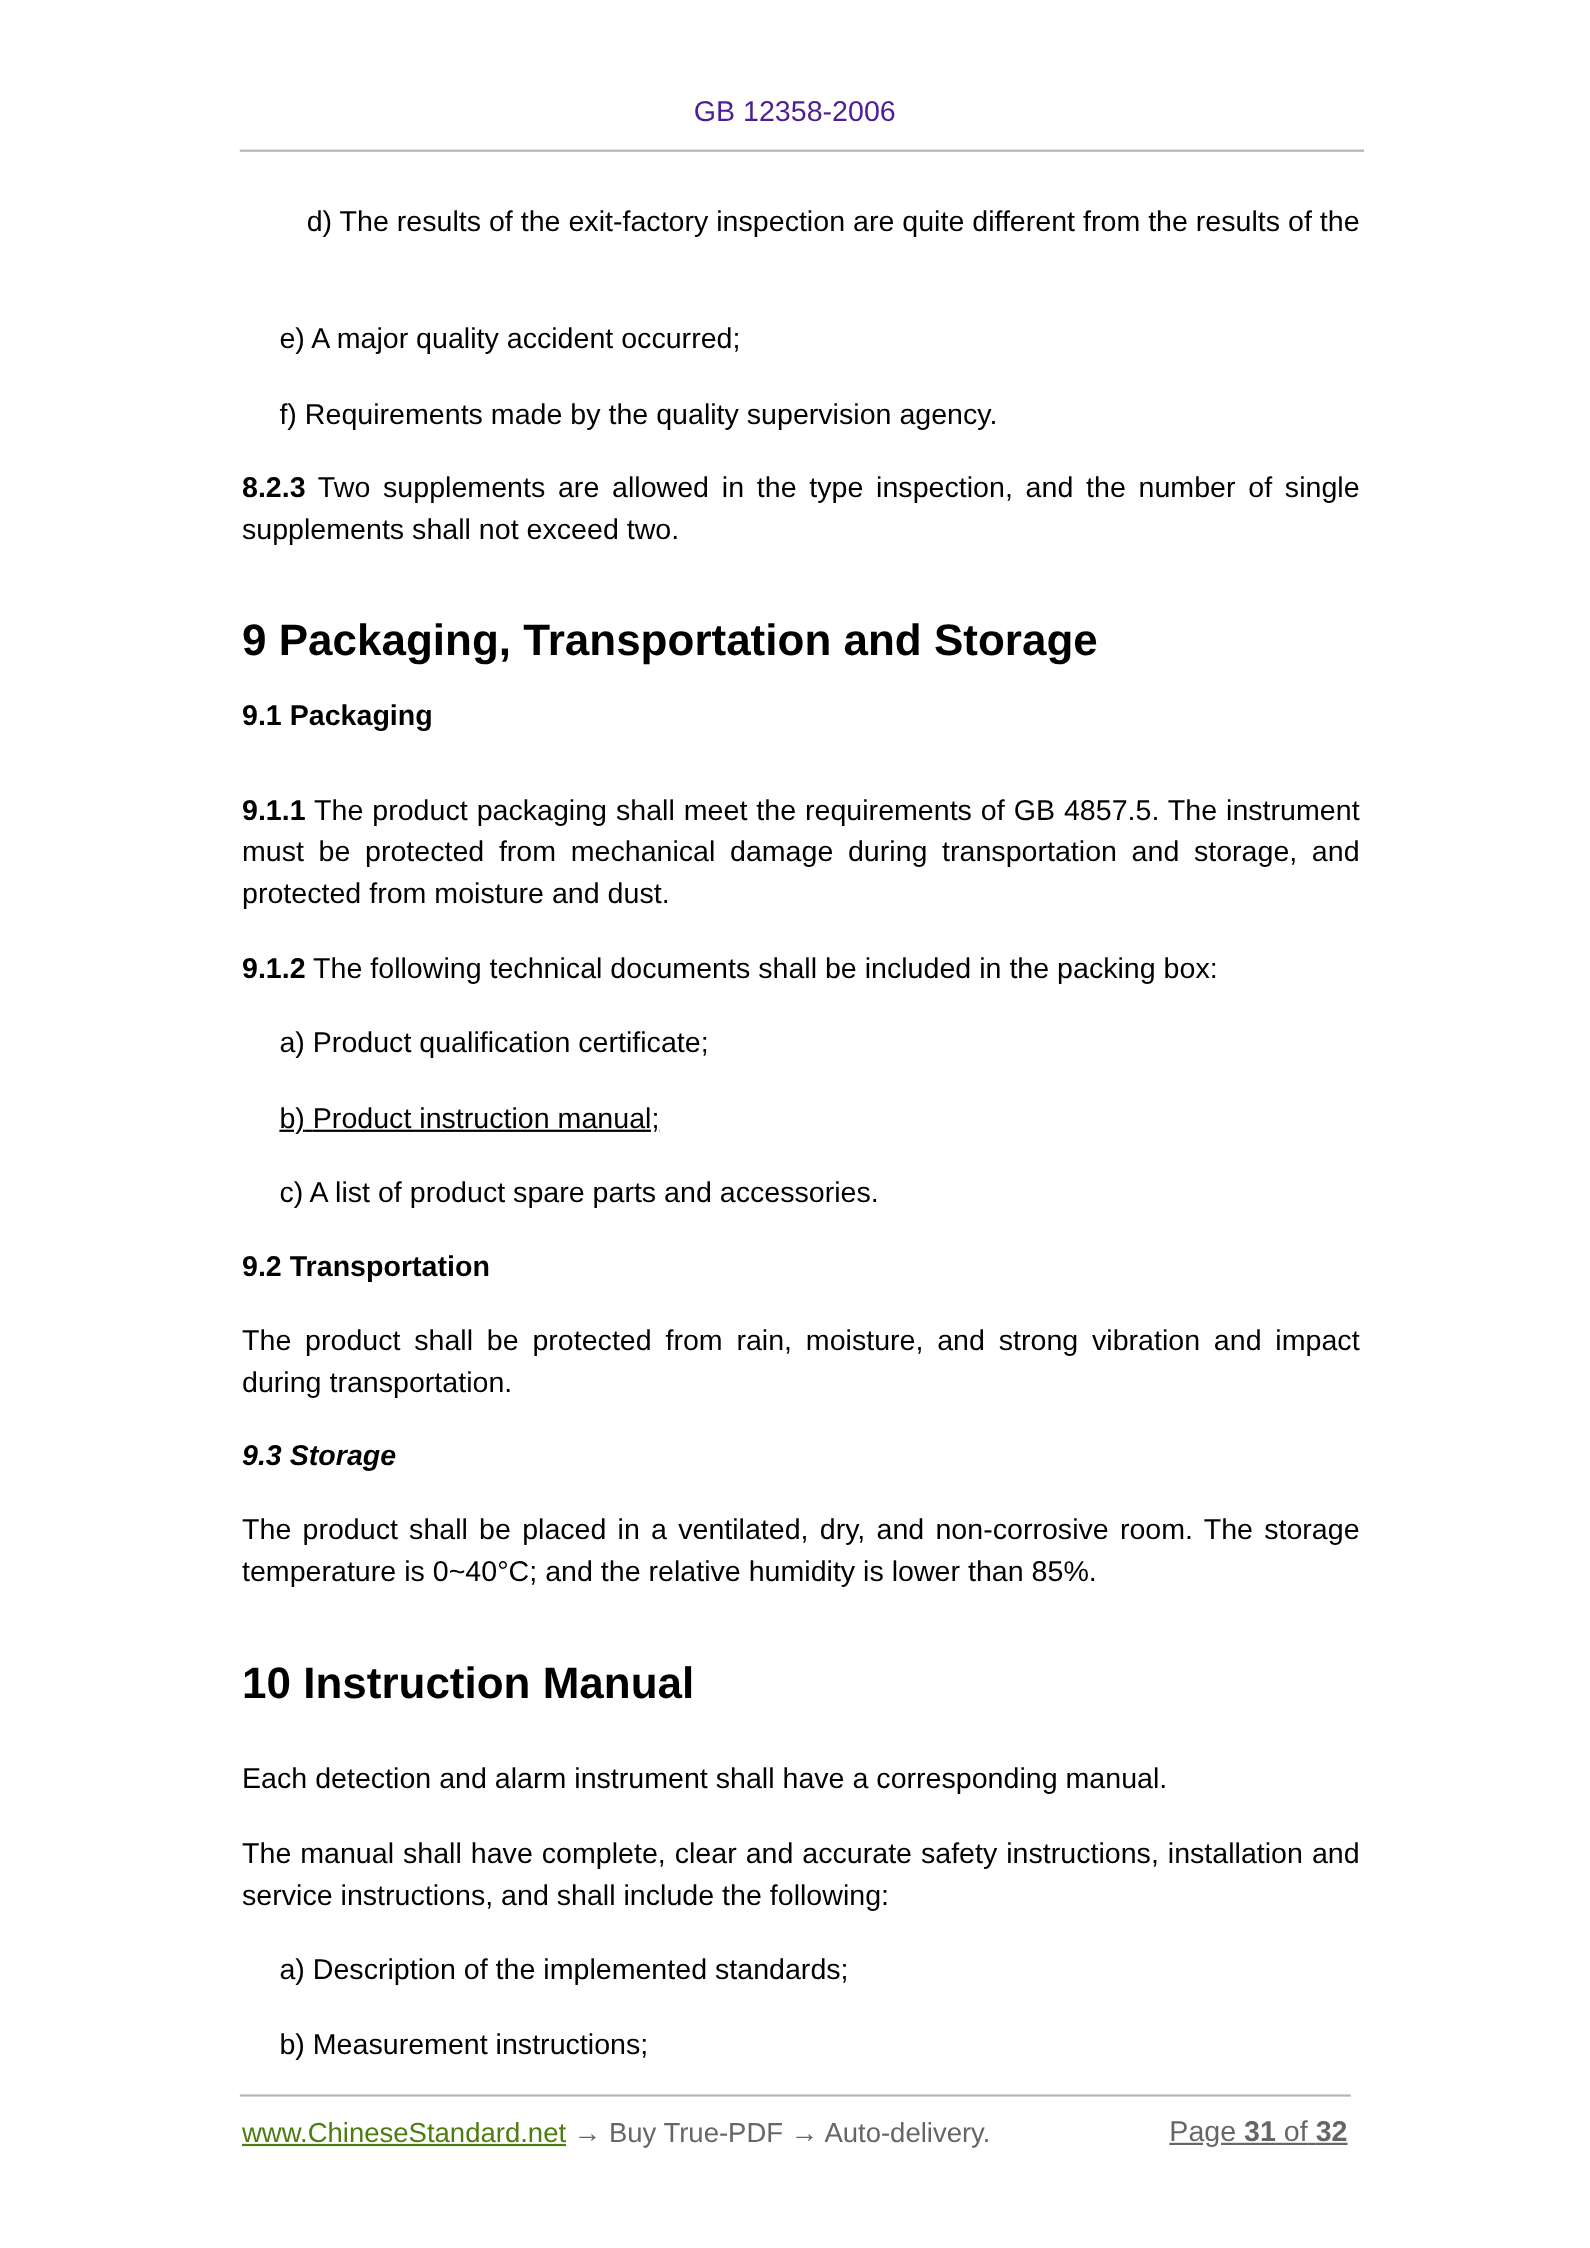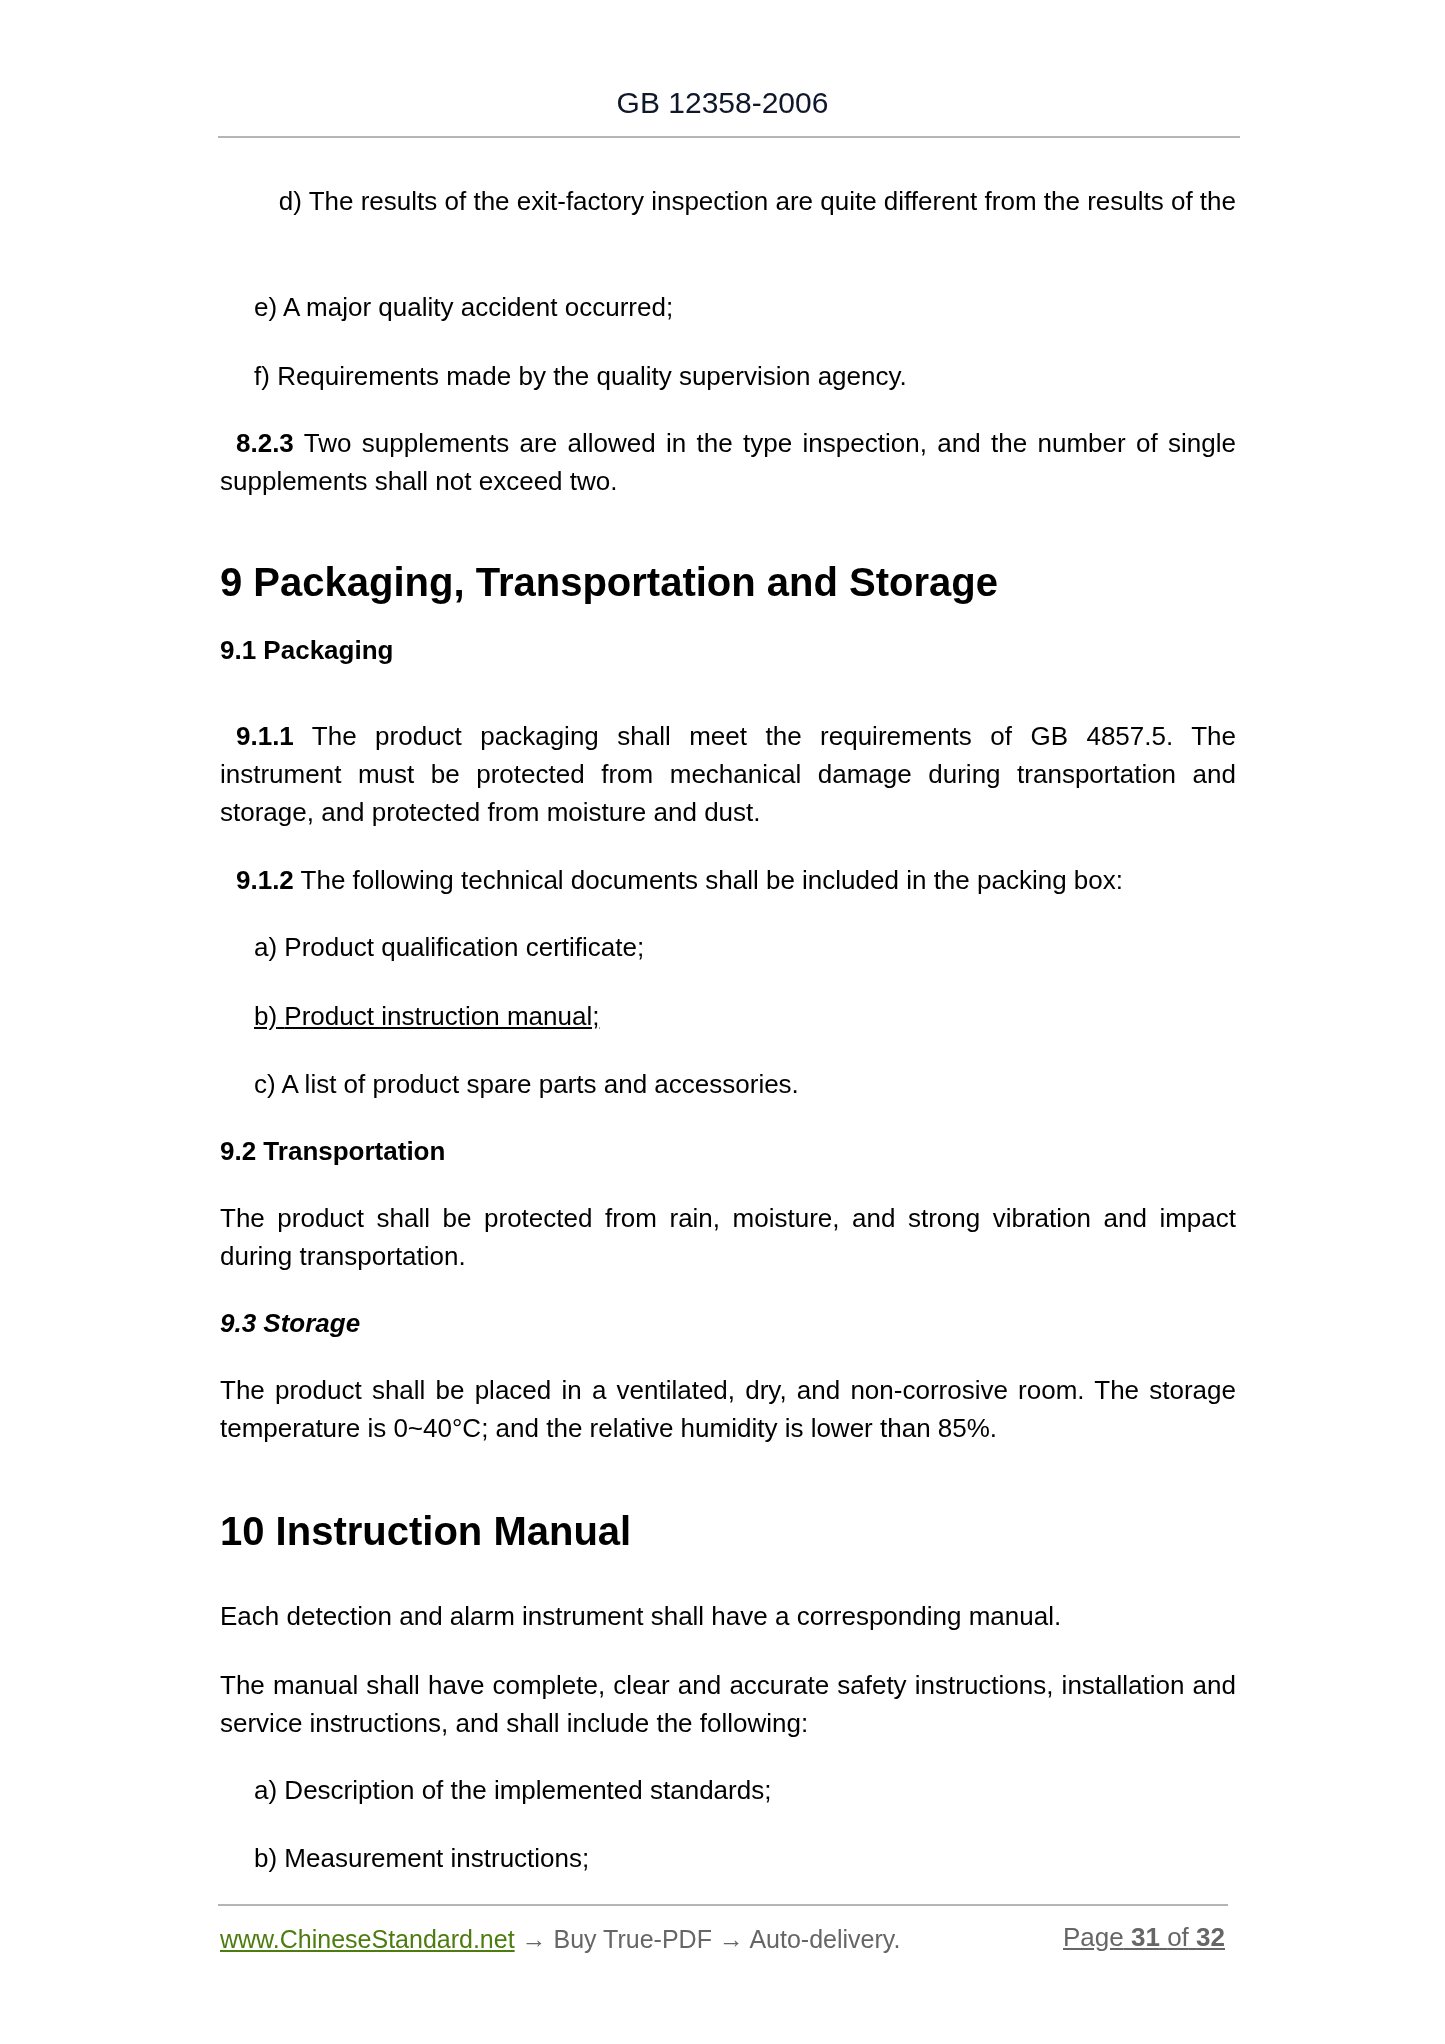--- a/index.html
+++ b/index.html
@@ -1,26 +1,26 @@
 <!DOCTYPE html>
 <html><head>
 <meta charset="utf-8">
 <style>
   html, body { margin:0; padding:0; background:#ffffff; }
   body { width:1445px; height:2044px; position:relative; overflow:hidden;
          font-family:"Liberation Sans", sans-serif; color:#000; }
   .abs { position:absolute; white-space:nowrap; }
-  .hdr { left:0; width:1445px; top:86px; text-align:center; font-size:30px; color:#0f172a; }
+  .hdr { left:0; width:1445px; top:86px; text-align:center; font-size:26px; color:#4c1d95; }
   .rule { position:absolute; height:2px; background:#b5b5b5; }
   .p { position:absolute; left:220px; width:1016px; font-size:26px; line-height:38px; text-align:justify; }
   .item { position:absolute; left:254px; font-size:26px; line-height:38px; }
   .cont { padding-left:34px; display:block; }
   .h1 { position:absolute; left:220px; font-size:40px; font-weight:bold; line-height:48px; }
   .h2 { position:absolute; left:220px; font-size:26px; font-weight:bold; line-height:38px; }
-  b { font-weight:bold;margin-left:16px; }
+  b { font-weight:bold; }
   .footer-left { position:absolute; left:220px; top:1925px; font-size:25px; color:#666; white-space:nowrap; }
   .footer-left a { color:#4d7c0f; text-decoration:underline; }
   .footer-right { position:absolute; right:220px; top:1922px; font-size:26px; color:#666; white-space:nowrap;text-decoration:underline; }
   .footer-right .num { font-weight:bold; }
 </style>
 </head>
 <body>
 
 <div class="abs hdr">GB 12358-2006</div>
 <div class="rule" style="left:218px;width:1022px;top:136px;"></div>

